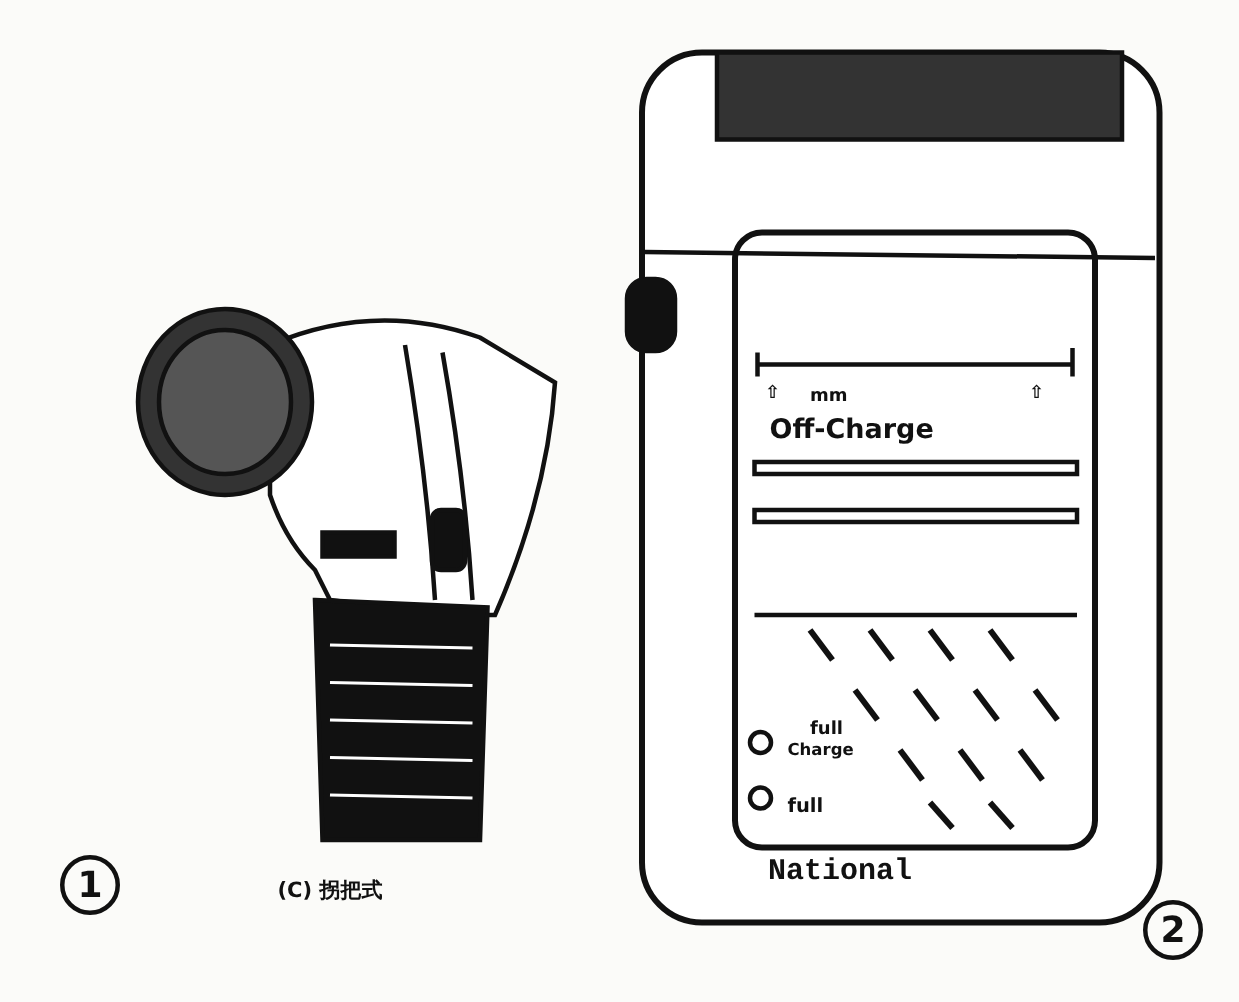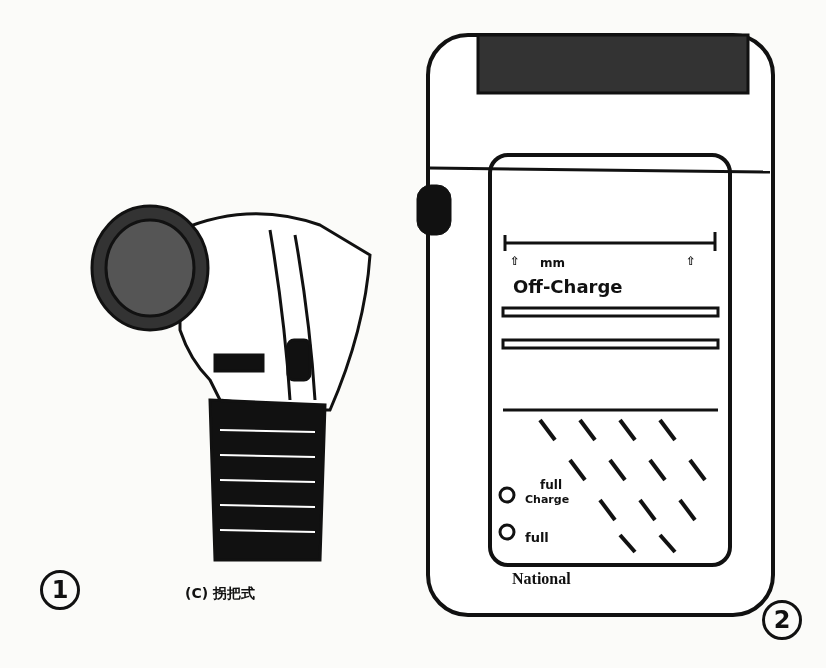--- a/index.html
+++ b/index.html
@@ -83,14 +83,14 @@
 <div class="circ-num" style="left:40px; top:570px;">1</div>
 <div class="lbl" style="left:185px; top:585px; font-size:14px;">(C) 拐把式</div>
 
 <div class="lbl" style="left:510px; top:254px; font-size:12px;">⇧</div>
 <div class="lbl" style="left:540px; top:256px; font-size:12px;">mm</div>
 <div class="lbl" style="left:686px; top:254px; font-size:12px;">⇧</div>
 <div class="lbl" style="left:513px; top:276px; font-size:18px;">Off-Charge</div>
 <div class="lbl" style="left:540px; top:478px; font-size:12px;text-align:center;">full</div>
 <div class="lbl" style="left:525px; top:493px; font-size:11px;">Charge</div>
 <div class="lbl" style="left:525px; top:530px; font-size:13px;">full</div>
-<div class="lbl" style="left:512px; top:570px; font-size:16px; font-family:Liberation Serif, serif;">National</div>
+<div class="lbl" style="left:512px; top:570px; font-size:20px; font-family:Liberation Mono, monospace;">National</div>
 <div class="circ-num" style="left:762px; top:600px;">2</div>
 
 </body></html>

